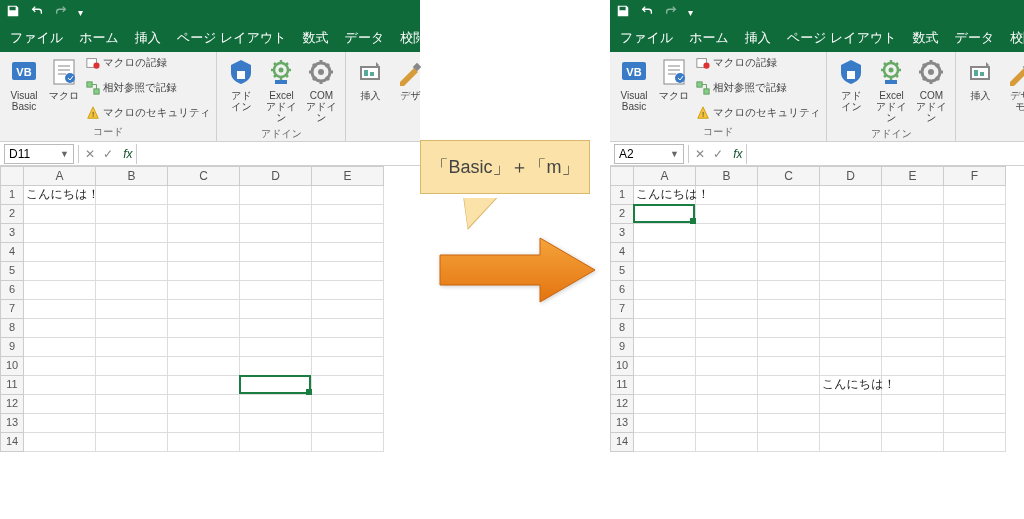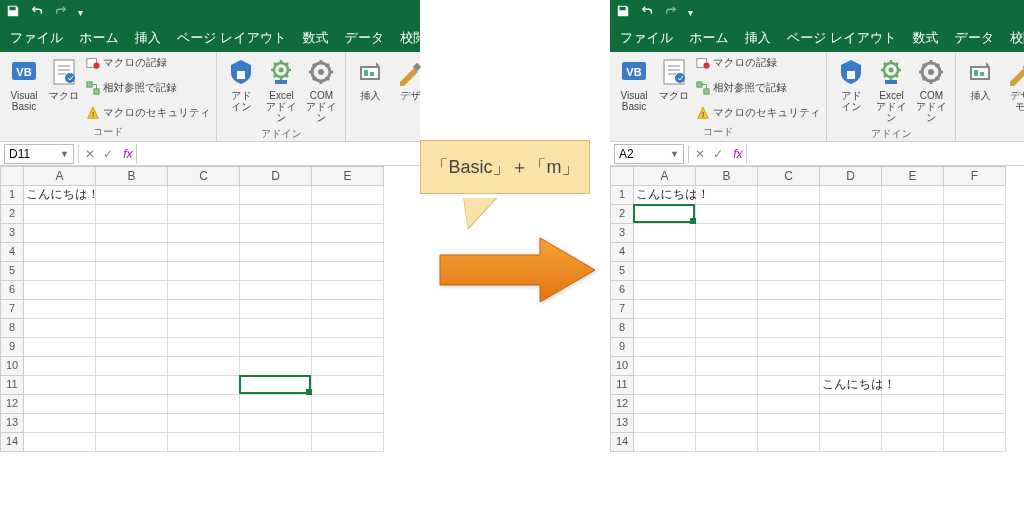--- a/index.html
+++ b/index.html
@@ -16,21 +16,21 @@
 .rgrp .btm{font-size:10px;color:#666;text-align:center;padding:2px 0;}
 .vbtn{display:flex;flex-direction:column;align-items:center;gap:2px;padding:2px 4px;font-size:10px;color:#444;text-align:center;line-height:1.1;}
 .vbtn .big{width:32px;height:32px;}
 .smallstack{display:flex;flex-direction:column;gap:11px;padding:2px 2px;font-size:10.5px;color:#444;text-align:right;}
 .smallstack div{display:flex;align-items:center;gap:3px;white-space:nowrap;}
 .smallicon{width:14px;height:14px;flex:none;}
 .fbar{height:24px;border-bottom:1px solid #d0d0d0;display:flex;align-items:center;font-size:12px;}
 .namebox{width:70px;height:20px;border:1px solid #bbb;margin:0 4px;padding:0 4px;display:flex;align-items:center;justify-content:space-between;background:#fff;}
 .namebox .dd{color:#666;font-size:9px;}
 .fbar .btns{display:flex;gap:8px;padding:0 6px;color:#888;}
-.fbar .fx{font-style:italic;color:#a21caf;padding:0 4px;}
+.fbar .fx{font-style:italic;color:#14532d;padding:0 4px;}
 .grid{position:relative;}
 .colhdr{display:flex;height:20px;}
 .corner{width:24px;border:1px solid #ccc;background:#f5f5f5;}
 .ch{flex:none;border:1px solid #ccc;border-left:none;background:#f5f5f5;text-align:center;line-height:18px;color:#555;font-size:12px;}
 .grow{display:flex;height:19px;}
 .rh{width:24px;border:1px solid #ccc;border-top:none;background:#f5f5f5;text-align:center;line-height:17px;color:#555;font-size:11px;}
 .cell{flex:none;height:19px;border-right:1px solid #dcdcdc;border-bottom:1px solid #dcdcdc;padding:0 2px;line-height:17px;font-size:12px;color:#222;white-space:nowrap;overflow:visible;}
 .sel{position:absolute;border:2px solid #1a7e43;background:rgba(255,255,255,0);}
 .sel::after{content:"";position:absolute;right:-3px;bottom:-3px;width:6px;height:6px;background:#1a7e43;}
 .callout{position:absolute;left:420px;top:140px;width:170px;}

